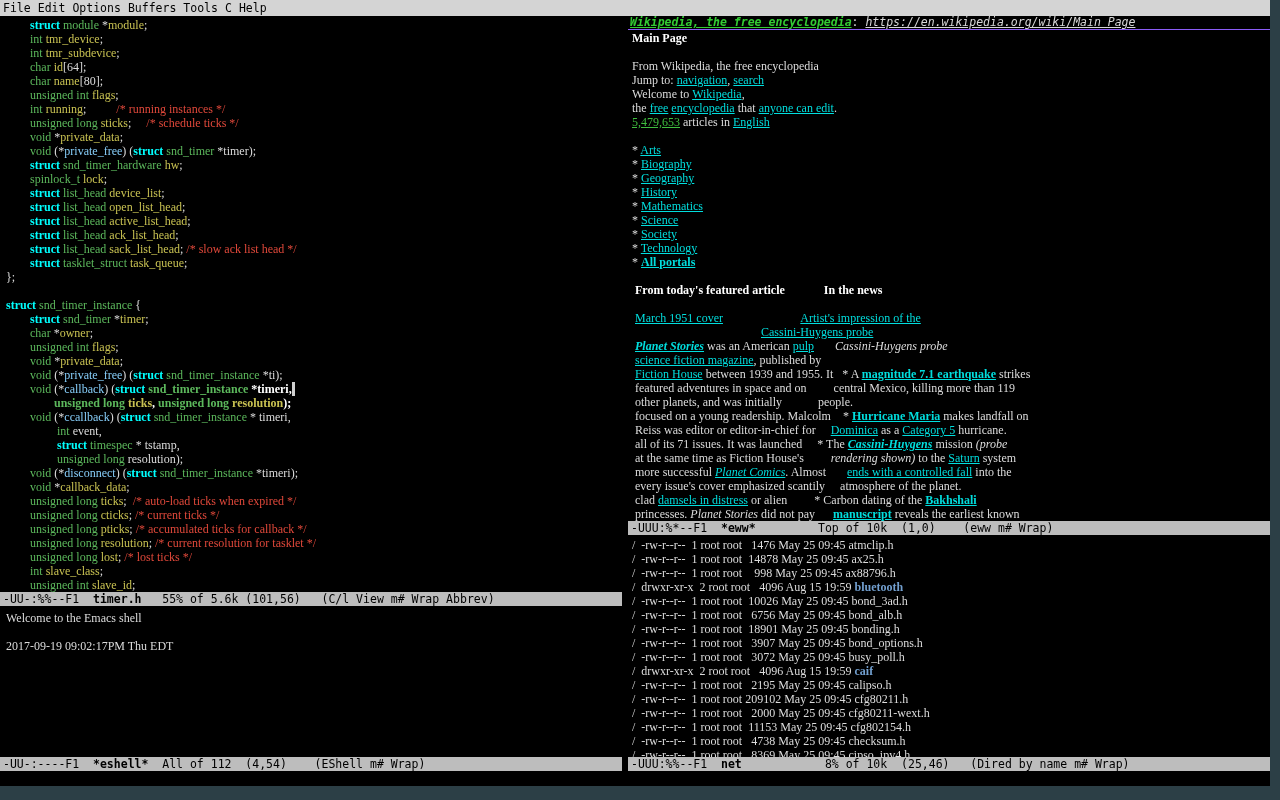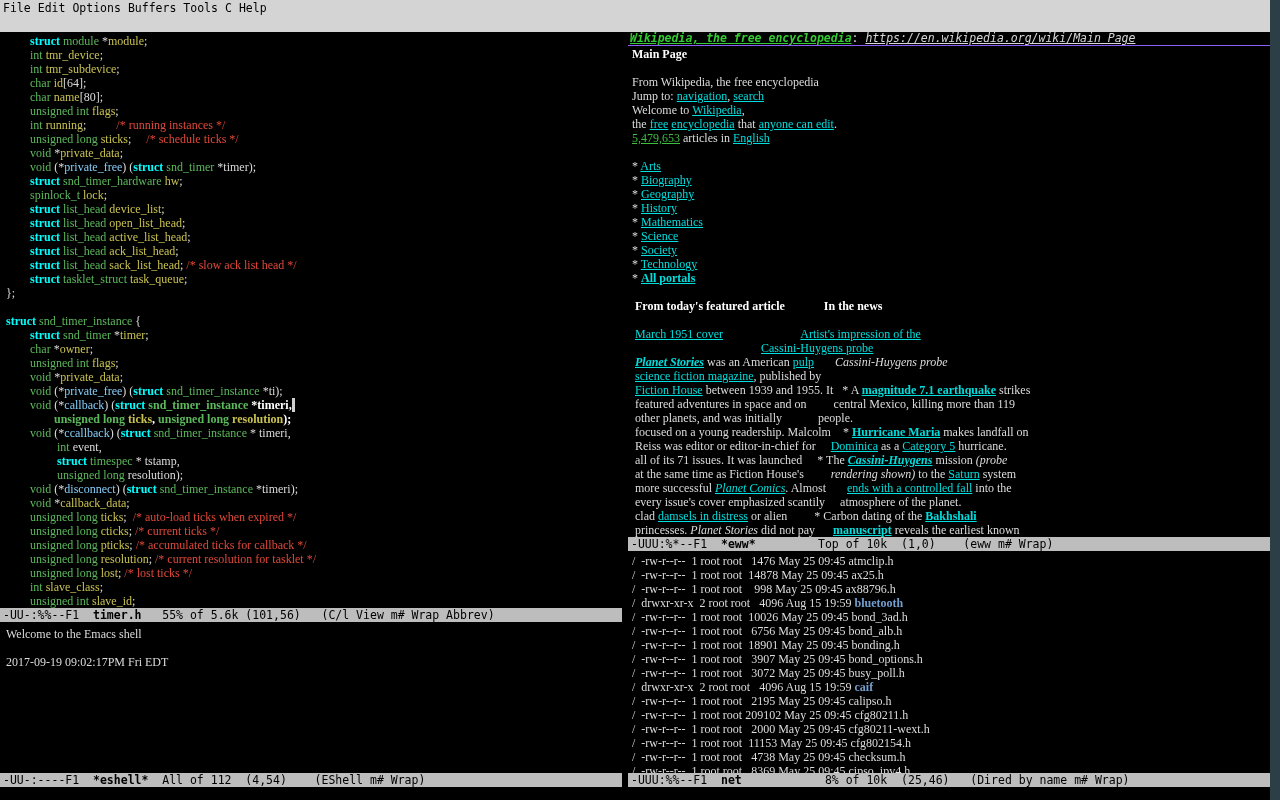--- a/index.html
+++ b/index.html
@@ -1,19 +1,19 @@
 <!DOCTYPE html>
 <html><head>
 <meta charset="utf-8">
 <style>
   html,body{margin:0;padding:0;}
   body{width:1280px;height:800px;background:#2c3f46;overflow:hidden;
        font-family:"DejaVu Sans Mono",monospace;}
   .frame{position:absolute;top:0;left:0;width:1270px;height:786px;background:#000;}
-  .menubar{height:32px;background:#d4d4d4;color:#000;font-size:11.5px;line-height:16px;padding-left:3px;white-space:pre;}
+  .menubar{height:16px;background:#d4d4d4;color:#000;font-size:11.5px;line-height:16px;padding-left:3px;white-space:pre;}
   .menu-item{margin-right:7px;cursor:default;}
   .cols{display:flex;height:755px;}
   .pane{display:flex;flex-direction:column;}
   .pane.left{width:622px;}
   .vgap{width:6px;background:#000;}
   .pane.right{width:642px;}
   pre.window{margin:0;font-family:Liberation Serif, serif;font-size:12px;line-height:14px;overflow:hidden;background:#000;}
   .codewin{height:574px;padding:2px 0 0 6px;}
   .eshellwin{flex:1;padding:5px 0 0 6px;}
   .ewwwin{height:490px;padding:1px 0 0 4px;}
@@ -52,21 +52,21 @@
 </style>
 </head>
 <body>
 
 <div class="frame">
   <div class="menubar"><span class="menu-item">File</span><span class="menu-item">Edit</span><span class="menu-item">Options</span><span class="menu-item">Buffers</span><span class="menu-item">Tools</span><span class="menu-item">C</span><span class="menu-item">Help</span></div>
   <div class="cols">
     <div class="pane left">
       <pre class="window codewin"><div class="ln"><span class="s-d">        </span><span class="s-k">struct</span><span class="s-d"> </span><span class="s-t">module</span><span class="s-d"> *</span><span class="s-v">module</span><span class="s-d">;</span></div><div class="ln"><span class="s-d">        </span><span class="s-t">int</span><span class="s-d"> </span><span class="s-v">tmr_device</span><span class="s-d">;</span></div><div class="ln"><span class="s-d">        </span><span class="s-t">int</span><span class="s-d"> </span><span class="s-v">tmr_subdevice</span><span class="s-d">;</span></div><div class="ln"><span class="s-d">        </span><span class="s-t">char</span><span class="s-d"> </span><span class="s-v">id</span><span class="s-d">[64];</span></div><div class="ln"><span class="s-d">        </span><span class="s-t">char</span><span class="s-d"> </span><span class="s-v">name</span><span class="s-d">[80];</span></div><div class="ln"><span class="s-d">        </span><span class="s-t">unsigned int</span><span class="s-d"> </span><span class="s-v">flags</span><span class="s-d">;</span></div><div class="ln"><span class="s-d">        </span><span class="s-t">int</span><span class="s-d"> </span><span class="s-v">running</span><span class="s-d">;          </span><span class="s-c">/* running instances */</span></div><div class="ln"><span class="s-d">        </span><span class="s-t">unsigned long</span><span class="s-d"> </span><span class="s-v">sticks</span><span class="s-d">;     </span><span class="s-c">/* schedule ticks */</span></div><div class="ln"><span class="s-d">        </span><span class="s-t">void</span><span class="s-d"> *</span><span class="s-v">private_data</span><span class="s-d">;</span></div><div class="ln"><span class="s-d">        </span><span class="s-t">void</span><span class="s-d"> (*</span><span class="s-f">private_free</span><span class="s-d">) (</span><span class="s-k">struct</span><span class="s-d"> </span><span class="s-t">snd_timer</span><span class="s-d"> *timer);</span></div><div class="ln"><span class="s-d">        </span><span class="s-k">struct</span><span class="s-d"> </span><span class="s-t">snd_timer_hardware</span><span class="s-d"> </span><span class="s-v">hw</span><span class="s-d">;</span></div><div class="ln"><span class="s-d">        </span><span class="s-t">spinlock_t</span><span class="s-d"> </span><span class="s-v">lock</span><span class="s-d">;</span></div><div class="ln"><span class="s-d">        </span><span class="s-k">struct</span><span class="s-d"> </span><span class="s-t">list_head</span><span class="s-d"> </span><span class="s-v">device_list</span><span class="s-d">;</span></div><div class="ln"><span class="s-d">        </span><span class="s-k">struct</span><span class="s-d"> </span><span class="s-t">list_head</span><span class="s-d"> </span><span class="s-v">open_list_head</span><span class="s-d">;</span></div><div class="ln"><span class="s-d">        </span><span class="s-k">struct</span><span class="s-d"> </span><span class="s-t">list_head</span><span class="s-d"> </span><span class="s-v">active_list_head</span><span class="s-d">;</span></div><div class="ln"><span class="s-d">        </span><span class="s-k">struct</span><span class="s-d"> </span><span class="s-t">list_head</span><span class="s-d"> </span><span class="s-v">ack_list_head</span><span class="s-d">;</span></div><div class="ln"><span class="s-d">        </span><span class="s-k">struct</span><span class="s-d"> </span><span class="s-t">list_head</span><span class="s-d"> </span><span class="s-v">sack_list_head</span><span class="s-d">; </span><span class="s-c">/* slow ack list head */</span></div><div class="ln"><span class="s-d">        </span><span class="s-k">struct</span><span class="s-d"> </span><span class="s-t">tasklet_struct</span><span class="s-d"> </span><span class="s-v">task_queue</span><span class="s-d">;</span></div><div class="ln"><span class="s-d">};</span></div><div class="ln"></div><div class="ln"><span class="s-k">struct</span><span class="s-d"> </span><span class="s-t">snd_timer_instance</span><span class="s-d"> {</span></div><div class="ln"><span class="s-d">        </span><span class="s-k">struct</span><span class="s-d"> </span><span class="s-t">snd_timer</span><span class="s-d"> *</span><span class="s-v">timer</span><span class="s-d">;</span></div><div class="ln"><span class="s-d">        </span><span class="s-t">char</span><span class="s-d"> *</span><span class="s-v">owner</span><span class="s-d">;</span></div><div class="ln"><span class="s-d">        </span><span class="s-t">unsigned int</span><span class="s-d"> </span><span class="s-v">flags</span><span class="s-d">;</span></div><div class="ln"><span class="s-d">        </span><span class="s-t">void</span><span class="s-d"> *</span><span class="s-v">private_data</span><span class="s-d">;</span></div><div class="ln"><span class="s-d">        </span><span class="s-t">void</span><span class="s-d"> (*</span><span class="s-f">private_free</span><span class="s-d">) (</span><span class="s-k">struct</span><span class="s-d"> </span><span class="s-t">snd_timer_instance</span><span class="s-d"> *ti);</span></div><div class="ln"><span class="s-d">        </span><span class="s-t">void</span><span class="s-d"> (*</span><span class="s-f">callback</span><span class="s-d">) (</span><span class="s-k s-b">struct</span><span class="s-d"> </span><span class="s-t s-b">snd_timer_instance</span><span class="s-w s-b"> *timeri,</span><span class="s-cur"> </span></div><div class="ln"><span class="s-d">                </span><span class="s-t s-b">unsigned long</span><span class="s-d"> </span><span class="s-v s-b">ticks</span><span class="s-w s-b">, </span><span class="s-t s-b">unsigned long</span><span class="s-d"> </span><span class="s-v s-b">resolution</span><span class="s-w s-b">);</span></div><div class="ln"><span class="s-d">        </span><span class="s-t">void</span><span class="s-d"> (*</span><span class="s-f">ccallback</span><span class="s-d">) (</span><span class="s-k">struct</span><span class="s-d"> </span><span class="s-t">snd_timer_instance</span><span class="s-d"> * timeri,</span></div><div class="ln"><span class="s-d">                 </span><span class="s-t">int</span><span class="s-d"> event,</span></div><div class="ln"><span class="s-d">                 </span><span class="s-k">struct</span><span class="s-d"> </span><span class="s-t">timespec</span><span class="s-d"> * tstamp,</span></div><div class="ln"><span class="s-d">                 </span><span class="s-t">unsigned long</span><span class="s-d"> resolution);</span></div><div class="ln"><span class="s-d">        </span><span class="s-t">void</span><span class="s-d"> (*</span><span class="s-f">disconnect</span><span class="s-d">) (</span><span class="s-k">struct</span><span class="s-d"> </span><span class="s-t">snd_timer_instance</span><span class="s-d"> *timeri);</span></div><div class="ln"><span class="s-d">        </span><span class="s-t">void</span><span class="s-d"> *</span><span class="s-v">callback_data</span><span class="s-d">;</span></div><div class="ln"><span class="s-d">        </span><span class="s-t">unsigned long</span><span class="s-d"> </span><span class="s-v">ticks</span><span class="s-d">;  </span><span class="s-c">/* auto-load ticks when expired */</span></div><div class="ln"><span class="s-d">        </span><span class="s-t">unsigned long</span><span class="s-d"> </span><span class="s-v">cticks</span><span class="s-d">; </span><span class="s-c">/* current ticks */</span></div><div class="ln"><span class="s-d">        </span><span class="s-t">unsigned long</span><span class="s-d"> </span><span class="s-v">pticks</span><span class="s-d">; </span><span class="s-c">/* accumulated ticks for callback */</span></div><div class="ln"><span class="s-d">        </span><span class="s-t">unsigned long</span><span class="s-d"> </span><span class="s-v">resolution</span><span class="s-d">; </span><span class="s-c">/* current resolution for tasklet */</span></div><div class="ln"><span class="s-d">        </span><span class="s-t">unsigned long</span><span class="s-d"> </span><span class="s-v">lost</span><span class="s-d">; </span><span class="s-c">/* lost ticks */</span></div><div class="ln"><span class="s-d">        </span><span class="s-t">int</span><span class="s-d"> </span><span class="s-v">slave_class</span><span class="s-d">;</span></div><div class="ln"><span class="s-d">        </span><span class="s-t">unsigned int</span><span class="s-d"> </span><span class="s-v">slave_id</span><span class="s-d">;</span></div></pre>
       <div class="modeline"><span class="mltext"><span class="s-mld">-UU-:%%--F1  </span><span class="s-mlb">timer.h</span><span class="s-mld">   55% of 5.6k (101,56)   (C/l View m# Wrap Abbrev) </span></span><span class="mlfill">--------------------------------------------------------------------------------------------------------------------------------------------------------------------------------</span></div>
-      <pre class="window eshellwin"><div class="ln"><span class="s-d">Welcome to the Emacs shell</span></div><div class="ln"></div><div class="ln"><span class="s-d">2017-09-19 09:02:17PM Fri EDT</span></div></pre>
+      <pre class="window eshellwin"><div class="ln"><span class="s-d">Welcome to the Emacs shell</span></div><div class="ln"></div><div class="ln"><span class="s-d">2017-09-19 09:02:17PM Thu EDT</span></div></pre>
       <div class="modeline"><span class="mltext"><span class="s-mld">-UU-:----F1  </span><span class="s-mlb">*eshell*</span><span class="s-mld">  All of 112  (4,54)    (EShell m# Wrap) </span></span><span class="mlfill">--------------------------------------------------------------------------------------------------------------------------------------------------------------------------------</span></div>
     </div>
     <div class="vgap"></div>
     <div class="pane right">
       <div class="headerline"><span><span class="s-ttl">Wikipedia, the free encyclopedia</span><span class="s-d">: </span><span class="s-url">https://en.wikipedia.org/wiki/Main Page</span></span></div>
       <pre class="window ewwwin"><div class="ln"><span class="s-w s-b">Main Page</span></div><div class="ln"></div><div class="ln"><span class="s-d">From Wikipedia, the free encyclopedia</span></div><div class="ln"><span class="s-d">Jump to: </span><span class="s-li">navigation</span><span class="s-d">, </span><span class="s-li">search</span></div><div class="ln"><span class="s-d">Welcome to </span><span class="s-li">Wikipedia</span><span class="s-d">,</span></div><div class="ln"><span class="s-d">the </span><span class="s-li">free</span><span class="s-d"> </span><span class="s-li">encyclopedia</span><span class="s-d"> that </span><span class="s-li">anyone can edit</span><span class="s-d">.</span></div><div class="ln"><span class="s-gl">5,479,653</span><span class="s-d"> articles in </span><span class="s-li">English</span></div><div class="ln"></div><div class="ln"><span class="s-d">* </span><span class="s-li">Arts</span></div><div class="ln"><span class="s-d">* </span><span class="s-li">Biography</span></div><div class="ln"><span class="s-d">* </span><span class="s-li">Geography</span></div><div class="ln"><span class="s-d">* </span><span class="s-li">History</span></div><div class="ln"><span class="s-d">* </span><span class="s-li">Mathematics</span></div><div class="ln"><span class="s-d">* </span><span class="s-li">Science</span></div><div class="ln"><span class="s-d">* </span><span class="s-li">Society</span></div><div class="ln"><span class="s-d">* </span><span class="s-li">Technology</span></div><div class="ln"><span class="s-d">* </span><span class="s-lb">All portals</span></div><div class="ln"></div><div class="ln"><span class="s-d"> </span><span class="s-w s-b">From today's featured article</span><span class="s-d">             </span><span class="s-w s-b">In the news</span></div><div class="ln"></div><div class="ln"><span class="s-d"> </span><span class="s-li">March 1951 cover</span><span class="s-d">                          </span><span class="s-li">Artist's impression of the</span></div><div class="ln"><span class="s-d">                                           </span><span class="s-li">Cassini-Huygens probe</span></div><div class="ln"><span class="s-d"> </span><span class="s-lbi">Planet Stories</span><span class="s-d"> was an American </span><span class="s-li">pulp</span><span class="s-d">       </span><span class="s-i">Cassini-Huygens probe</span></div><div class="ln"><span class="s-d"> </span><span class="s-li">science fiction magazine</span><span class="s-d">, published by</span></div><div class="ln"><span class="s-d"> </span><span class="s-li">Fiction House</span><span class="s-d"> between 1939 and 1955. It</span><span class="s-d">   </span><span class="s-d">* A </span><span class="s-lb">magnitude 7.1 earthquake</span><span class="s-d"> strikes</span></div><div class="ln"><span class="s-d"> featured adventures in space and on</span><span class="s-d">       </span><span class="s-d">  central Mexico, killing more than 119</span></div><div class="ln"><span class="s-d"> other planets, and was initially</span><span class="s-d">          </span><span class="s-d">  people.</span></div><div class="ln"><span class="s-d"> focused on a young readership. Malcolm</span><span class="s-d">    </span><span class="s-d">* </span><span class="s-lb">Hurricane Maria</span><span class="s-d"> makes landfall on</span></div><div class="ln"><span class="s-d"> Reiss was editor or editor-in-chief for</span><span class="s-d">   </span><span class="s-d">  </span><span class="s-li">Dominica</span><span class="s-d"> as a </span><span class="s-li">Category 5</span><span class="s-d"> hurricane.</span></div><div class="ln"><span class="s-d"> all of its 71 issues. It was launched</span><span class="s-d">     </span><span class="s-d">* The </span><span class="s-lbi">Cassini-Huygens</span><span class="s-d"> mission </span><span class="s-i">(probe</span></div><div class="ln"><span class="s-d"> at the same time as Fiction House's</span><span class="s-d">       </span><span class="s-d">  </span><span class="s-i">rendering shown)</span><span class="s-d"> to the </span><span class="s-li">Saturn</span><span class="s-d"> system</span></div><div class="ln"><span class="s-d"> more successful </span><span class="s-lit">Planet Comics</span><span class="s-d">. Almost</span><span class="s-d">     </span><span class="s-d">  </span><span class="s-li">ends with a controlled fall</span><span class="s-d"> into the</span></div><div class="ln"><span class="s-d"> every issue's cover emphasized scantily</span><span class="s-d">   </span><span class="s-d">  atmosphere of the planet.</span></div><div class="ln"><span class="s-d"> clad </span><span class="s-li">damsels in distress</span><span class="s-d"> or alien</span><span class="s-d">         </span><span class="s-d">* Carbon dating of the </span><span class="s-lb">Bakhshali</span></div><div class="ln"><span class="s-d"> princesses. </span><span class="s-i">Planet Stories</span><span class="s-d"> did not pay</span><span class="s-d">    </span><span class="s-d">  </span><span class="s-lb">manuscript</span><span class="s-d"> reveals the earliest known</span></div></pre>
       <div class="modeline"><span class="mltext"><span class="s-mld">-UUU:%*--F1  </span><span class="s-mlb">*eww*</span><span class="s-mld">         Top of 10k  (1,0)    (eww m# Wrap) </span></span><span class="mlfill">--------------------------------------------------------------------------------------------------------------------------------------------------------------------------------</span></div>
       <pre class="window diredwin"><div class="ln"><span class="s-sl">/</span><span class="s-d">  -rw-r--r--  1 root root   1476 May 25 09:45 </span><span class="s-file">atmclip.h</span></div><div class="ln"><span class="s-sl">/</span><span class="s-d">  -rw-r--r--  1 root root  14878 May 25 09:45 </span><span class="s-file">ax25.h</span></div><div class="ln"><span class="s-sl">/</span><span class="s-d">  -rw-r--r--  1 root root    998 May 25 09:45 </span><span class="s-file">ax88796.h</span></div><div class="ln"><span class="s-sl">/</span><span class="s-d">  drwxr-xr-x  2 root root   4096 Aug 15 19:59 </span><span class="s-dir">bluetooth</span></div><div class="ln"><span class="s-sl">/</span><span class="s-d">  -rw-r--r--  1 root root  10026 May 25 09:45 </span><span class="s-file">bond_3ad.h</span></div><div class="ln"><span class="s-sl">/</span><span class="s-d">  -rw-r--r--  1 root root   6756 May 25 09:45 </span><span class="s-file">bond_alb.h</span></div><div class="ln"><span class="s-sl">/</span><span class="s-d">  -rw-r--r--  1 root root  18901 May 25 09:45 </span><span class="s-file">bonding.h</span></div><div class="ln"><span class="s-sl">/</span><span class="s-d">  -rw-r--r--  1 root root   3907 May 25 09:45 </span><span class="s-file">bond_options.h</span></div><div class="ln"><span class="s-sl">/</span><span class="s-d">  -rw-r--r--  1 root root   3072 May 25 09:45 </span><span class="s-file">busy_poll.h</span></div><div class="ln"><span class="s-sl">/</span><span class="s-d">  drwxr-xr-x  2 root root   4096 Aug 15 19:59 </span><span class="s-dir">caif</span></div><div class="ln"><span class="s-sl">/</span><span class="s-d">  -rw-r--r--  1 root root   2195 May 25 09:45 </span><span class="s-file">calipso.h</span></div><div class="ln"><span class="s-sl">/</span><span class="s-d">  -rw-r--r--  1 root root 209102 May 25 09:45 </span><span class="s-file">cfg80211.h</span></div><div class="ln"><span class="s-sl">/</span><span class="s-d">  -rw-r--r--  1 root root   2000 May 25 09:45 </span><span class="s-file">cfg80211-wext.h</span></div><div class="ln"><span class="s-sl">/</span><span class="s-d">  -rw-r--r--  1 root root  11153 May 25 09:45 </span><span class="s-file">cfg802154.h</span></div><div class="ln"><span class="s-sl">/</span><span class="s-d">  -rw-r--r--  1 root root   4738 May 25 09:45 </span><span class="s-file">checksum.h</span></div><div class="ln"><span class="s-sl">/</span><span class="s-d">  -rw-r--r--  1 root root   8369 May 25 09:45 </span><span class="s-file">cipso_ipv4.h</span></div></pre>
       <div class="modeline"><span class="mltext"><span class="s-mld">-UUU:%%--F1  </span><span class="s-mlb">net</span><span class="s-mld">            8% of 10k  (25,46)   (Dired by name m# Wrap) </span></span><span class="mlfill">--------------------------------------------------------------------------------------------------------------------------------------------------------------------------------</span></div>
     </div>

